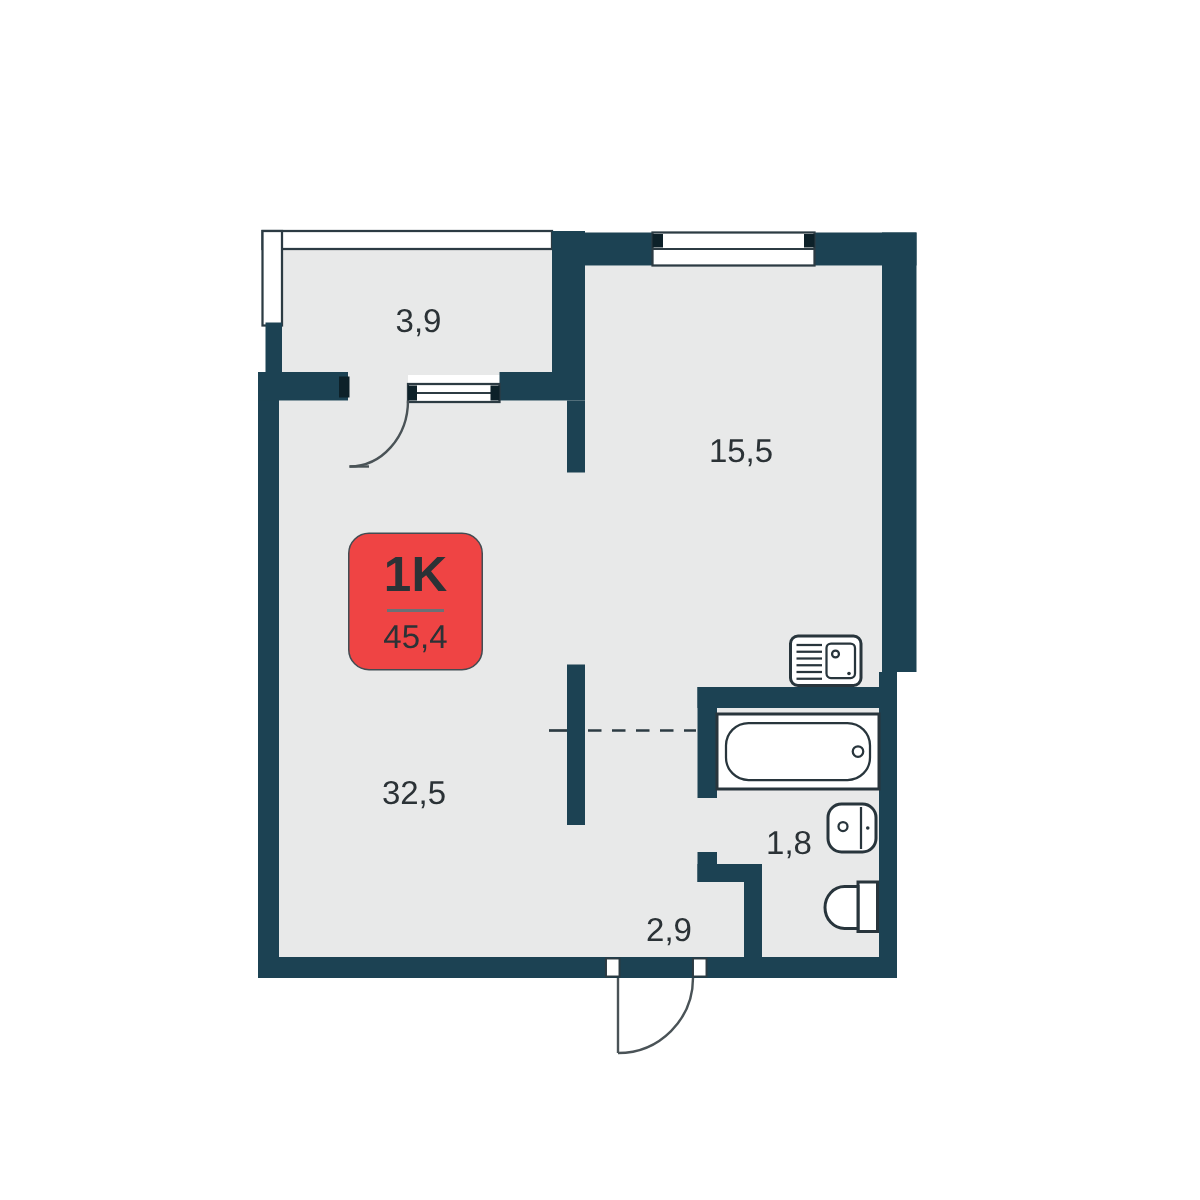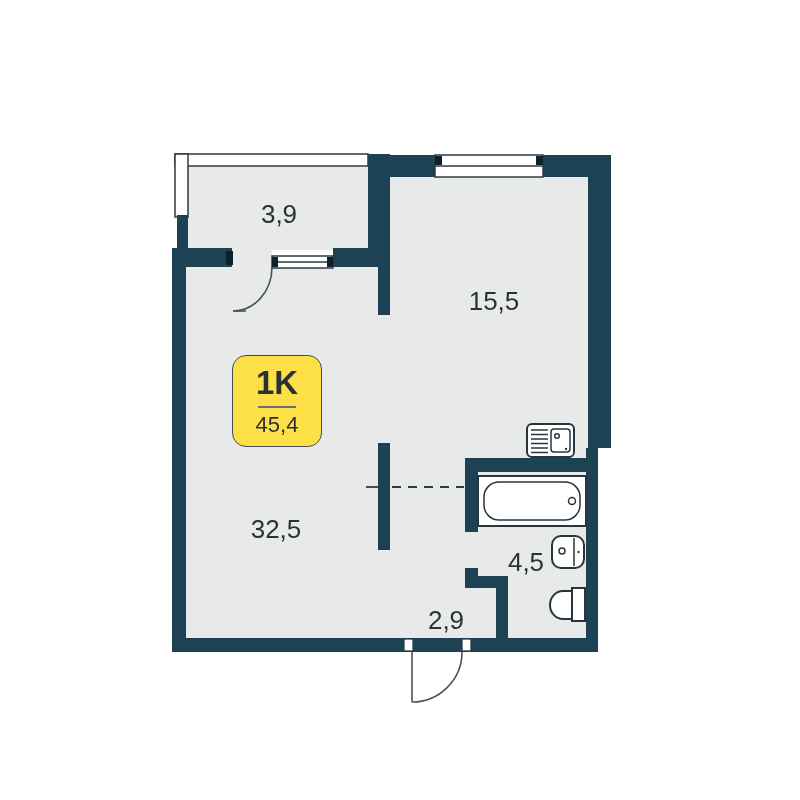--- a/index.html
+++ b/index.html
@@ -15,25 +15,25 @@
   .winline{stroke:#2c3b43;stroke-width:1.3;}
   .fix{fill:#ffffff;stroke:#28353c;stroke-width:2;}
   .fix-thin{fill:none;stroke:#28353c;stroke-width:1.5;}
   .fix-dot{fill:#28353c;stroke:none;}
   .door{fill:none;stroke:#4a5357;stroke-width:1.6;}
   .dash{stroke:#2c3b43;stroke-width:1.8;stroke-dasharray:9 7;}
   .tick{stroke:#2c3b43;stroke-width:1.8;}
   .jamb{fill:#ffffff;stroke:#2c3b43;stroke-width:1.3;}
   .area-label{
     position:absolute;transform:translate(-50%,-50%);
-    font-size:26px;color:#2b3236;white-space:nowrap;
+    font-size:22px;color:#2b3236;white-space:nowrap;
   }
   #unit-card{
     position:absolute;left:232px;top:355px;width:90px;height:92px;
-    background:#fde047;border:1.5px solid #434c52;border-radius:14px;
+    background:#ef4444;border:1.5px solid #434c52;border-radius:14px;
     display:flex;flex-direction:column;align-items:center;justify-content:center;
     box-sizing:border-box;
   }
   #unit-card .unit-type{font-size:33px;font-weight:600;color:#2b3236;line-height:1;}
   #unit-card .divider{width:38px;border-top:2px solid #6a7176;margin:7px 0 6px 0;}
   #unit-card .total-area{font-size:22px;font-weight:400;color:#2b3236;line-height:1;}
 </style>
 </head>
 <body>
 
@@ -132,21 +132,21 @@
 
     <g>
       <rect class="fix" x="572" y="588" width="13" height="33"></rect>
       <path class="fix" d="M 572 591 H 563 A 13 14 0 0 0 563 619 H 572 Z"></path>
     </g>
   </svg>
 
   <span class="area-label" style="left:279px;top:214px;">3,9</span>
   <span class="area-label" style="left:494px;top:301px;">15,5</span>
   <span class="area-label" style="left:276px;top:529px;">32,5</span>
-  <span class="area-label" style="left:526px;top:562px;">4,5</span>
+  <span class="area-label" style="left:526px;top:562px;">1,8</span>
   <span class="area-label" style="left:446px;top:620px;">2,9</span>
 
   <div id="unit-card">
     <span class="unit-type">1K</span>
     <div class="divider"></div>
     <span class="total-area">45,4</span>
   </div>
 
 </div>
 

